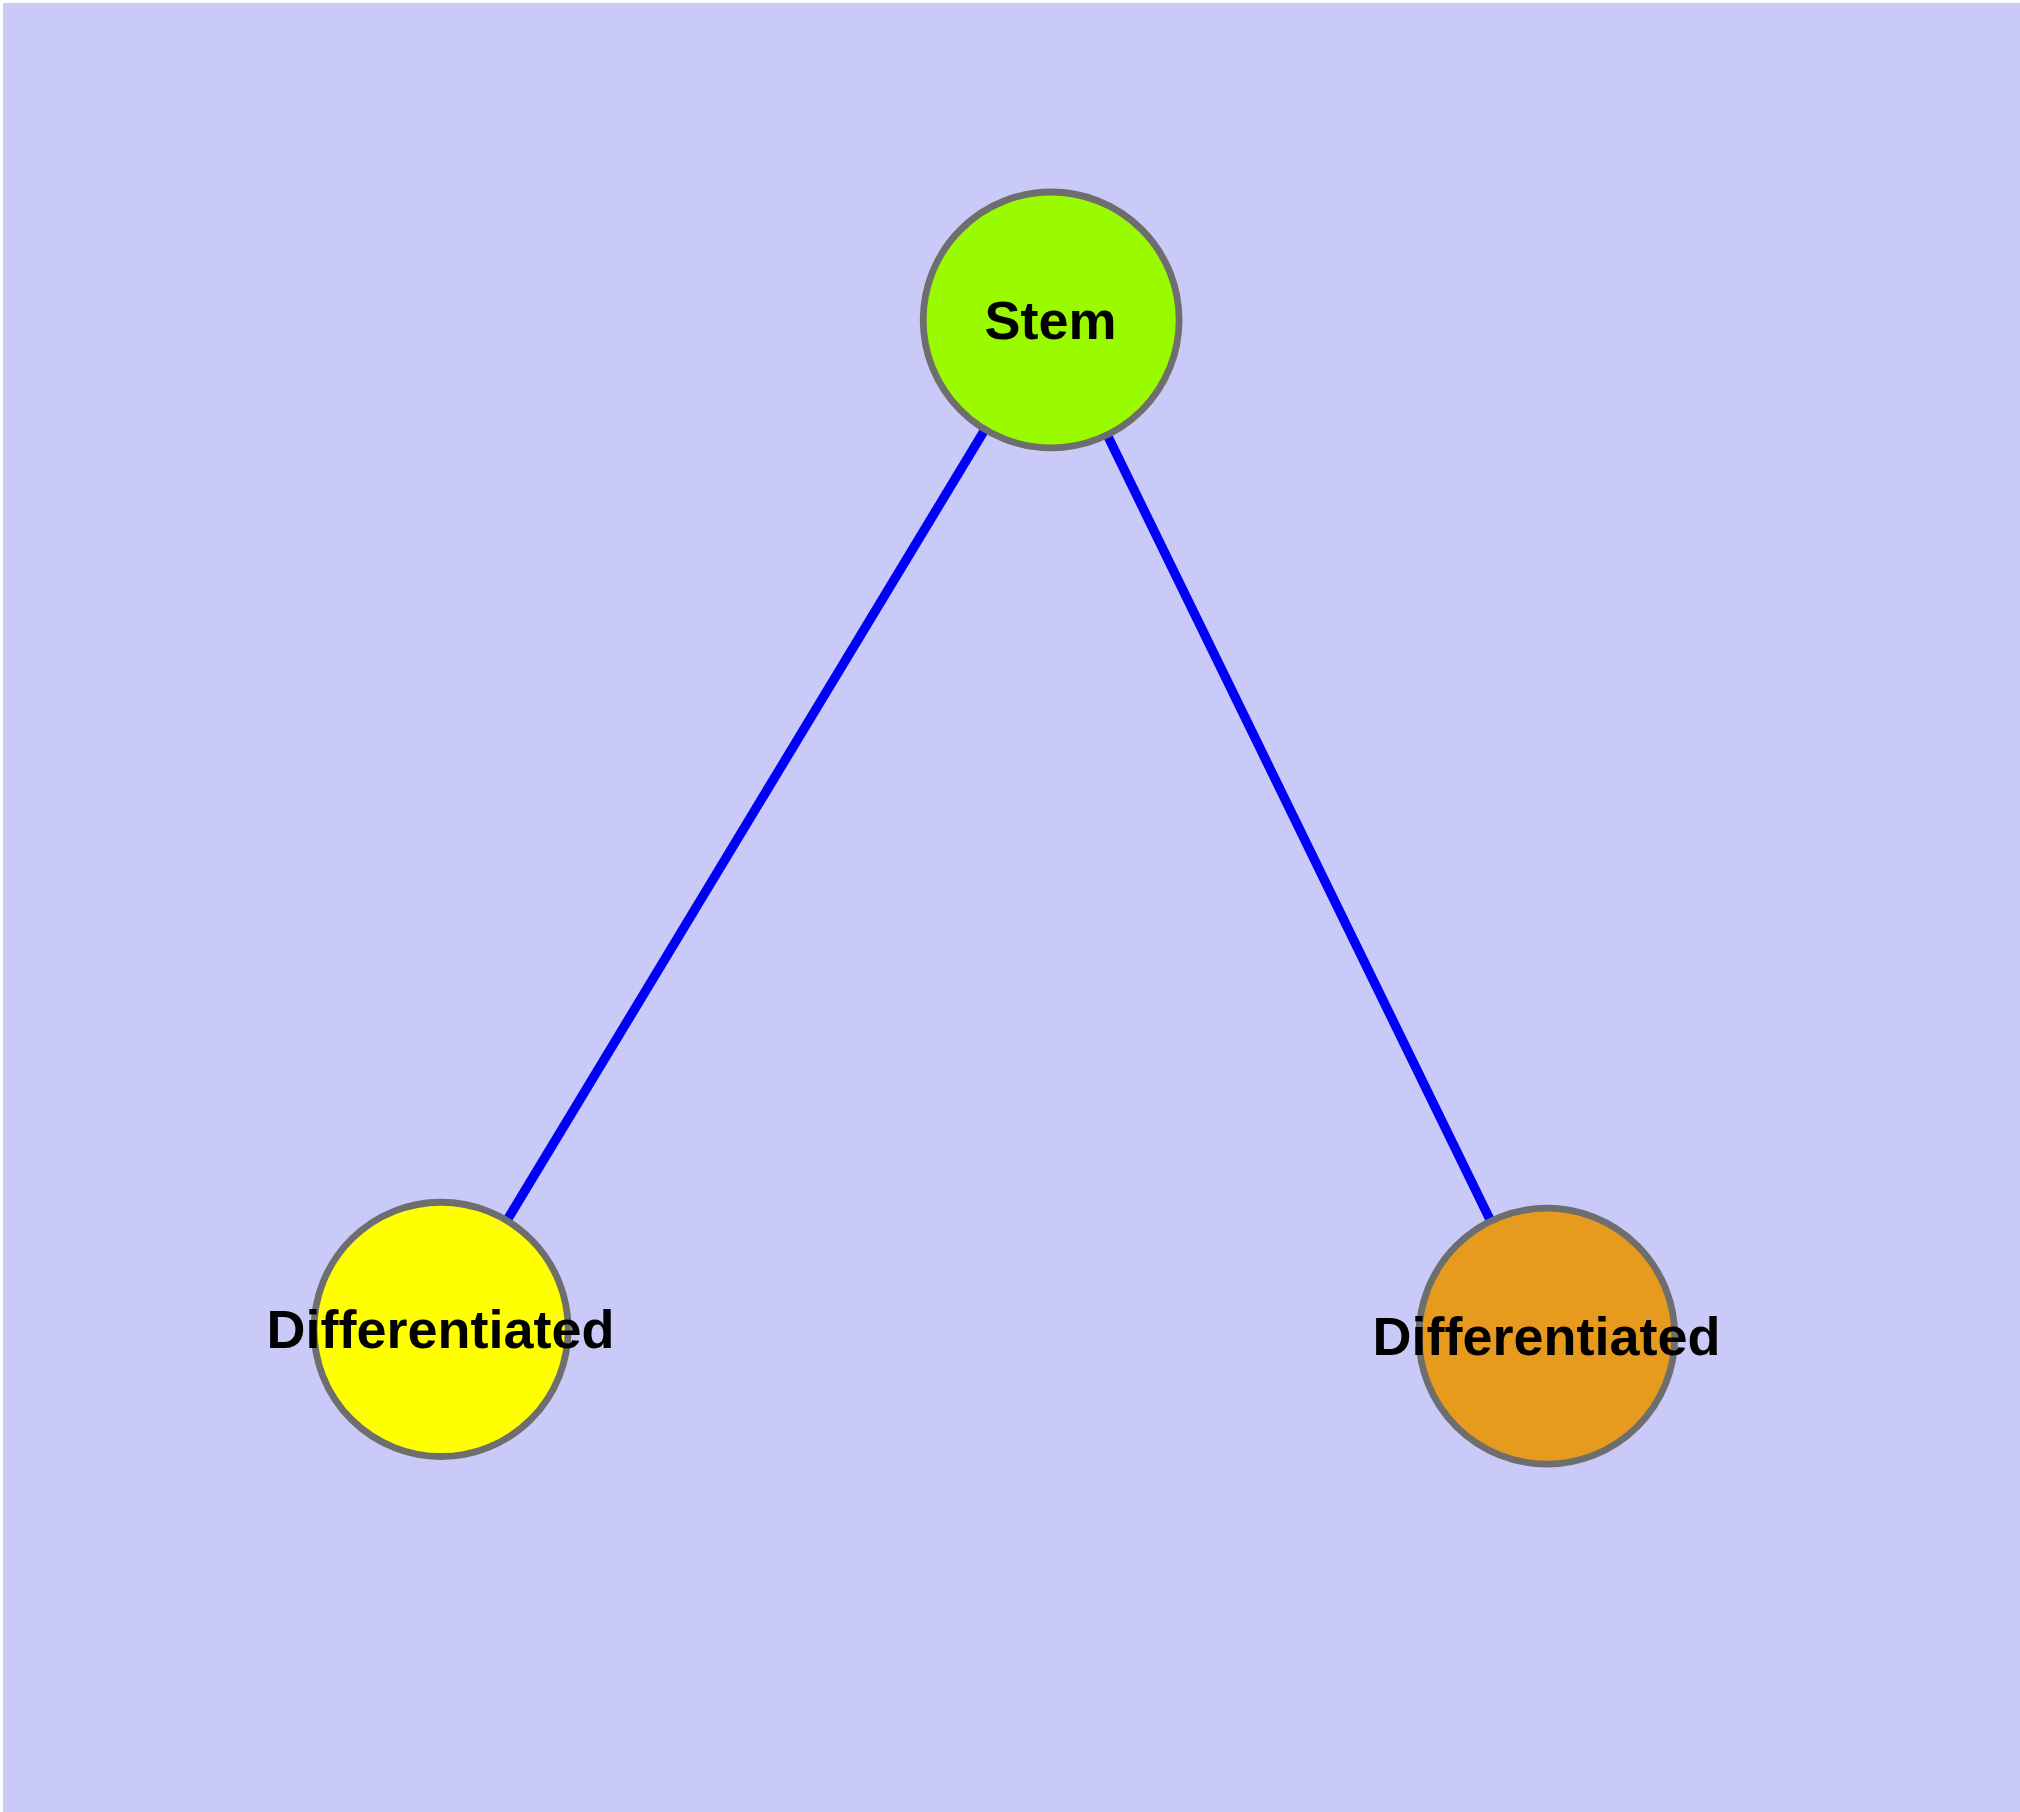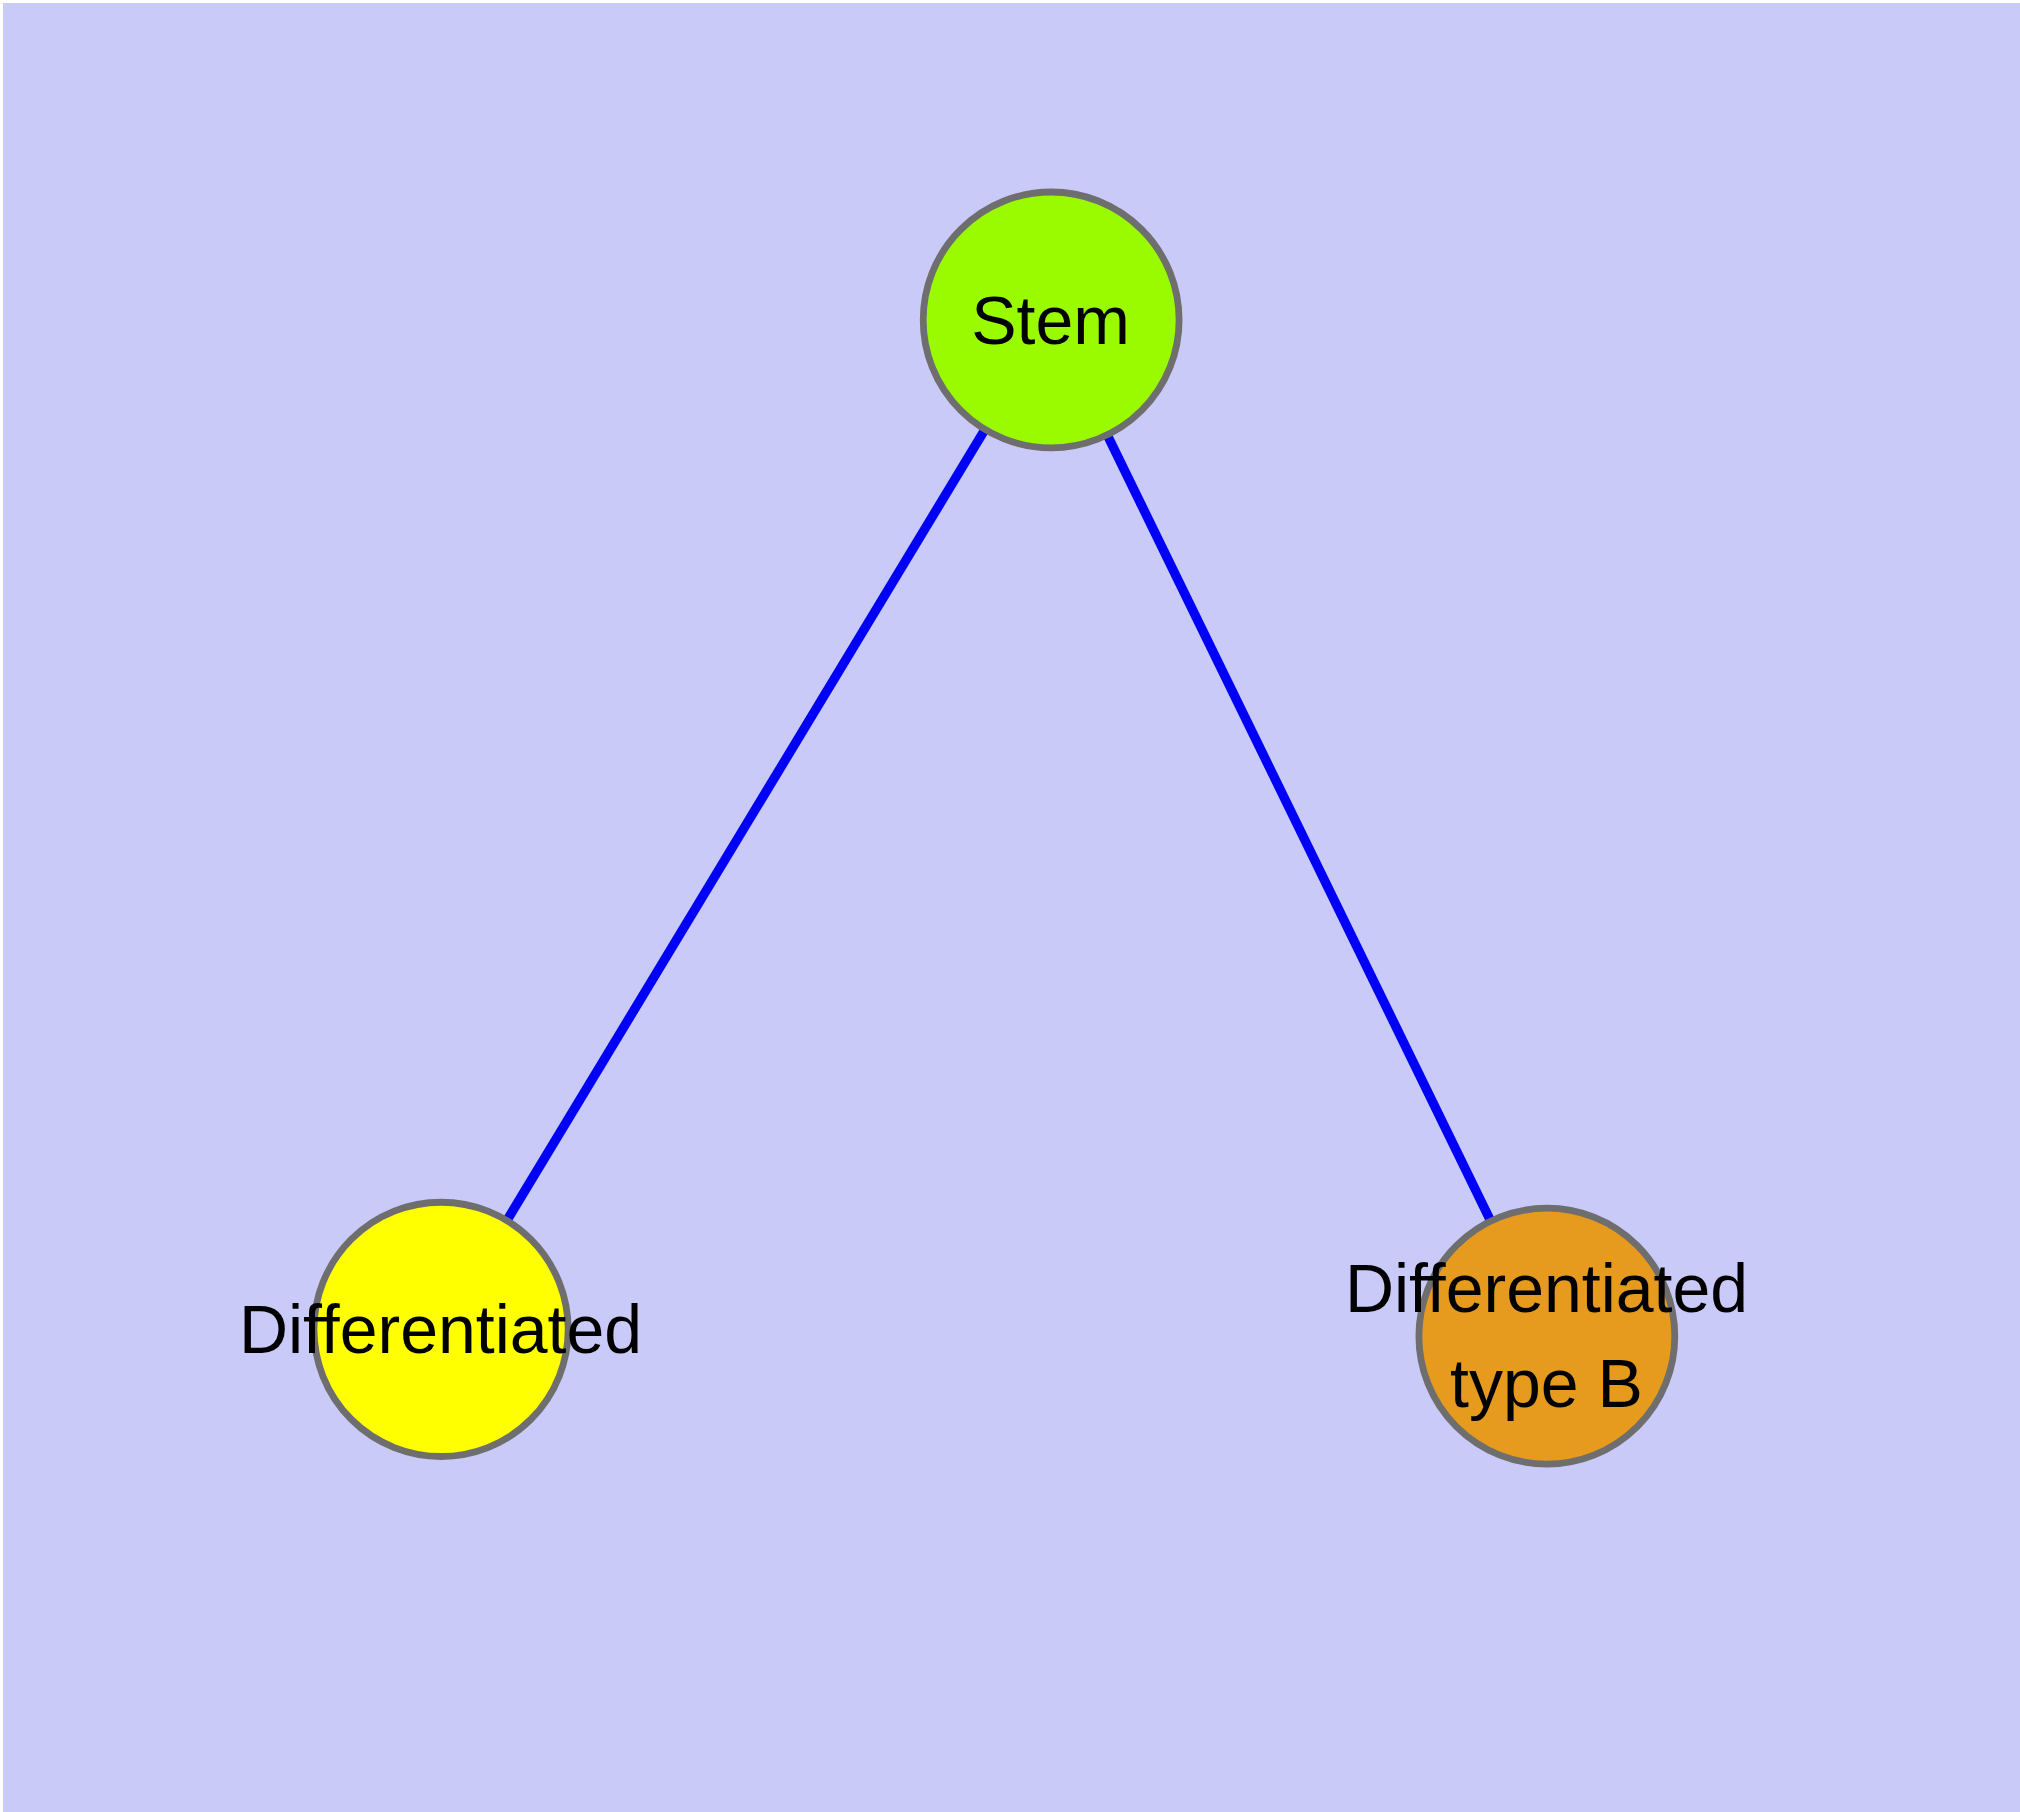--- a/index.html
+++ b/index.html
@@ -21,24 +21,24 @@
   .graph-svg {
     position: absolute;
     left: 0;
     top: 0;
     width: 100%;
     height: 100%;
   }
   .node-label {
     position: absolute;
     transform: translate(-50%, -50%);
-    text-align: center;
+    text-align: right;
     color: #000000;
-    font-weight: normal;
-    font-size: 68px;
+    font-weight: bold;
+    font-size: 54px;
     line-height: 95px;
     white-space: nowrap;
     letter-spacing: 0px;
   }
   .node-label .line {
     display: block;
   }
 </style>
 </head>
 <body style="background: rgb(255, 255, 255);">
@@ -59,16 +59,15 @@
   <div class="node-label" style="left: 1048px; top: 317px; color: rgb(0, 0, 0);">
     <span class="line">Stem</span>
   </div>
 
   <div class="node-label" style="left: 438px; top: 1326px; color: rgb(0, 0, 0);">
     <span class="line">Differentiated</span>
   </div>
 
   <div class="node-label" style="left: 1544px; top: 1333px; color: rgb(0, 0, 0);">
     <span class="line">Differentiated</span>
-    <span class="line">type B</span>
   </div>
 </div>
 
 
 </body></html>

